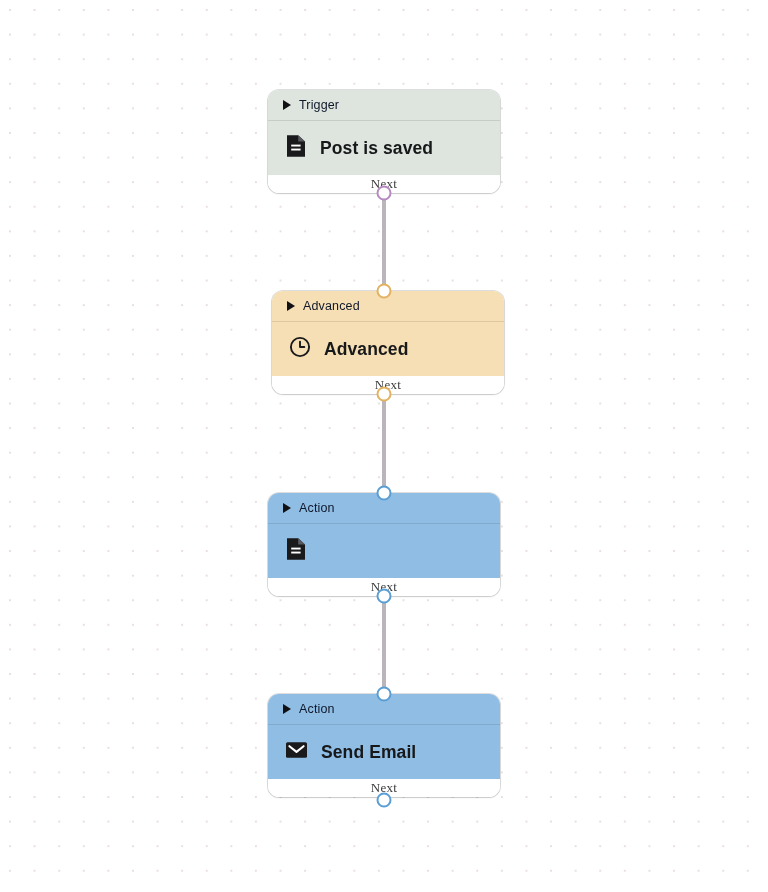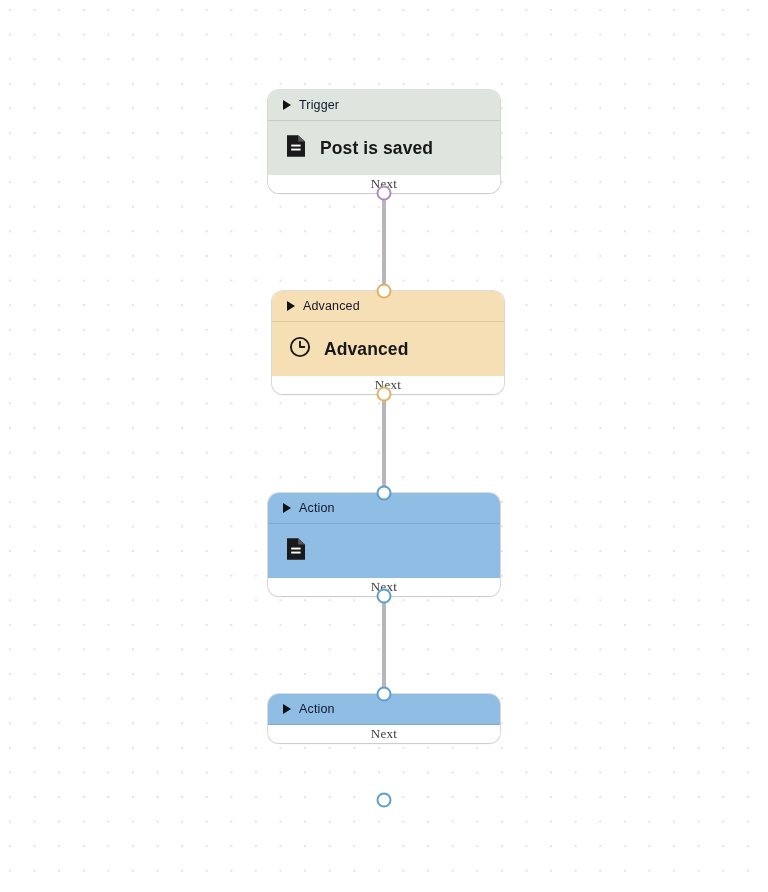--- a/index.html
+++ b/index.html
@@ -199,16 +199,25 @@
   <div class="node-footer">Next</div>
 </div>
 <div class="port port-action" style="left:384px; top:493px;"></div>
 <div class="port port-action" style="left:384px; top:596px;"></div>
 
 <div class="node theme-action" style="left:384px; top:694px;">
   <div class="node-header">
     <span class="caret-icon"></span>
     <span>Action</span>
   </div>
+  <div class="node-body">
+    <span class="icon">
+      <svg width="23" height="20" viewBox="0 0 23 20" aria-hidden="true">
+        <rect x="1" y="2.2" width="21" height="15.6" rx="1.6" fill="#1a1a1c"></rect>
+        <path d="M4.4 6.2 L11.5 11.9 L18.6 6.2" fill="none" stroke="#ffffff" stroke-width="2.1" stroke-linecap="round" stroke-linejoin="round"></path>
+      </svg>
+    </span>
+    <span class="node-title">Send Email</span>
+  </div>
   <div class="node-footer">Next</div>
 </div>
 <div class="port port-action" style="left:384px; top:694px;"></div>
 <div class="port port-action" style="left:384px; top:800px;"></div>
 
 </body></html>

